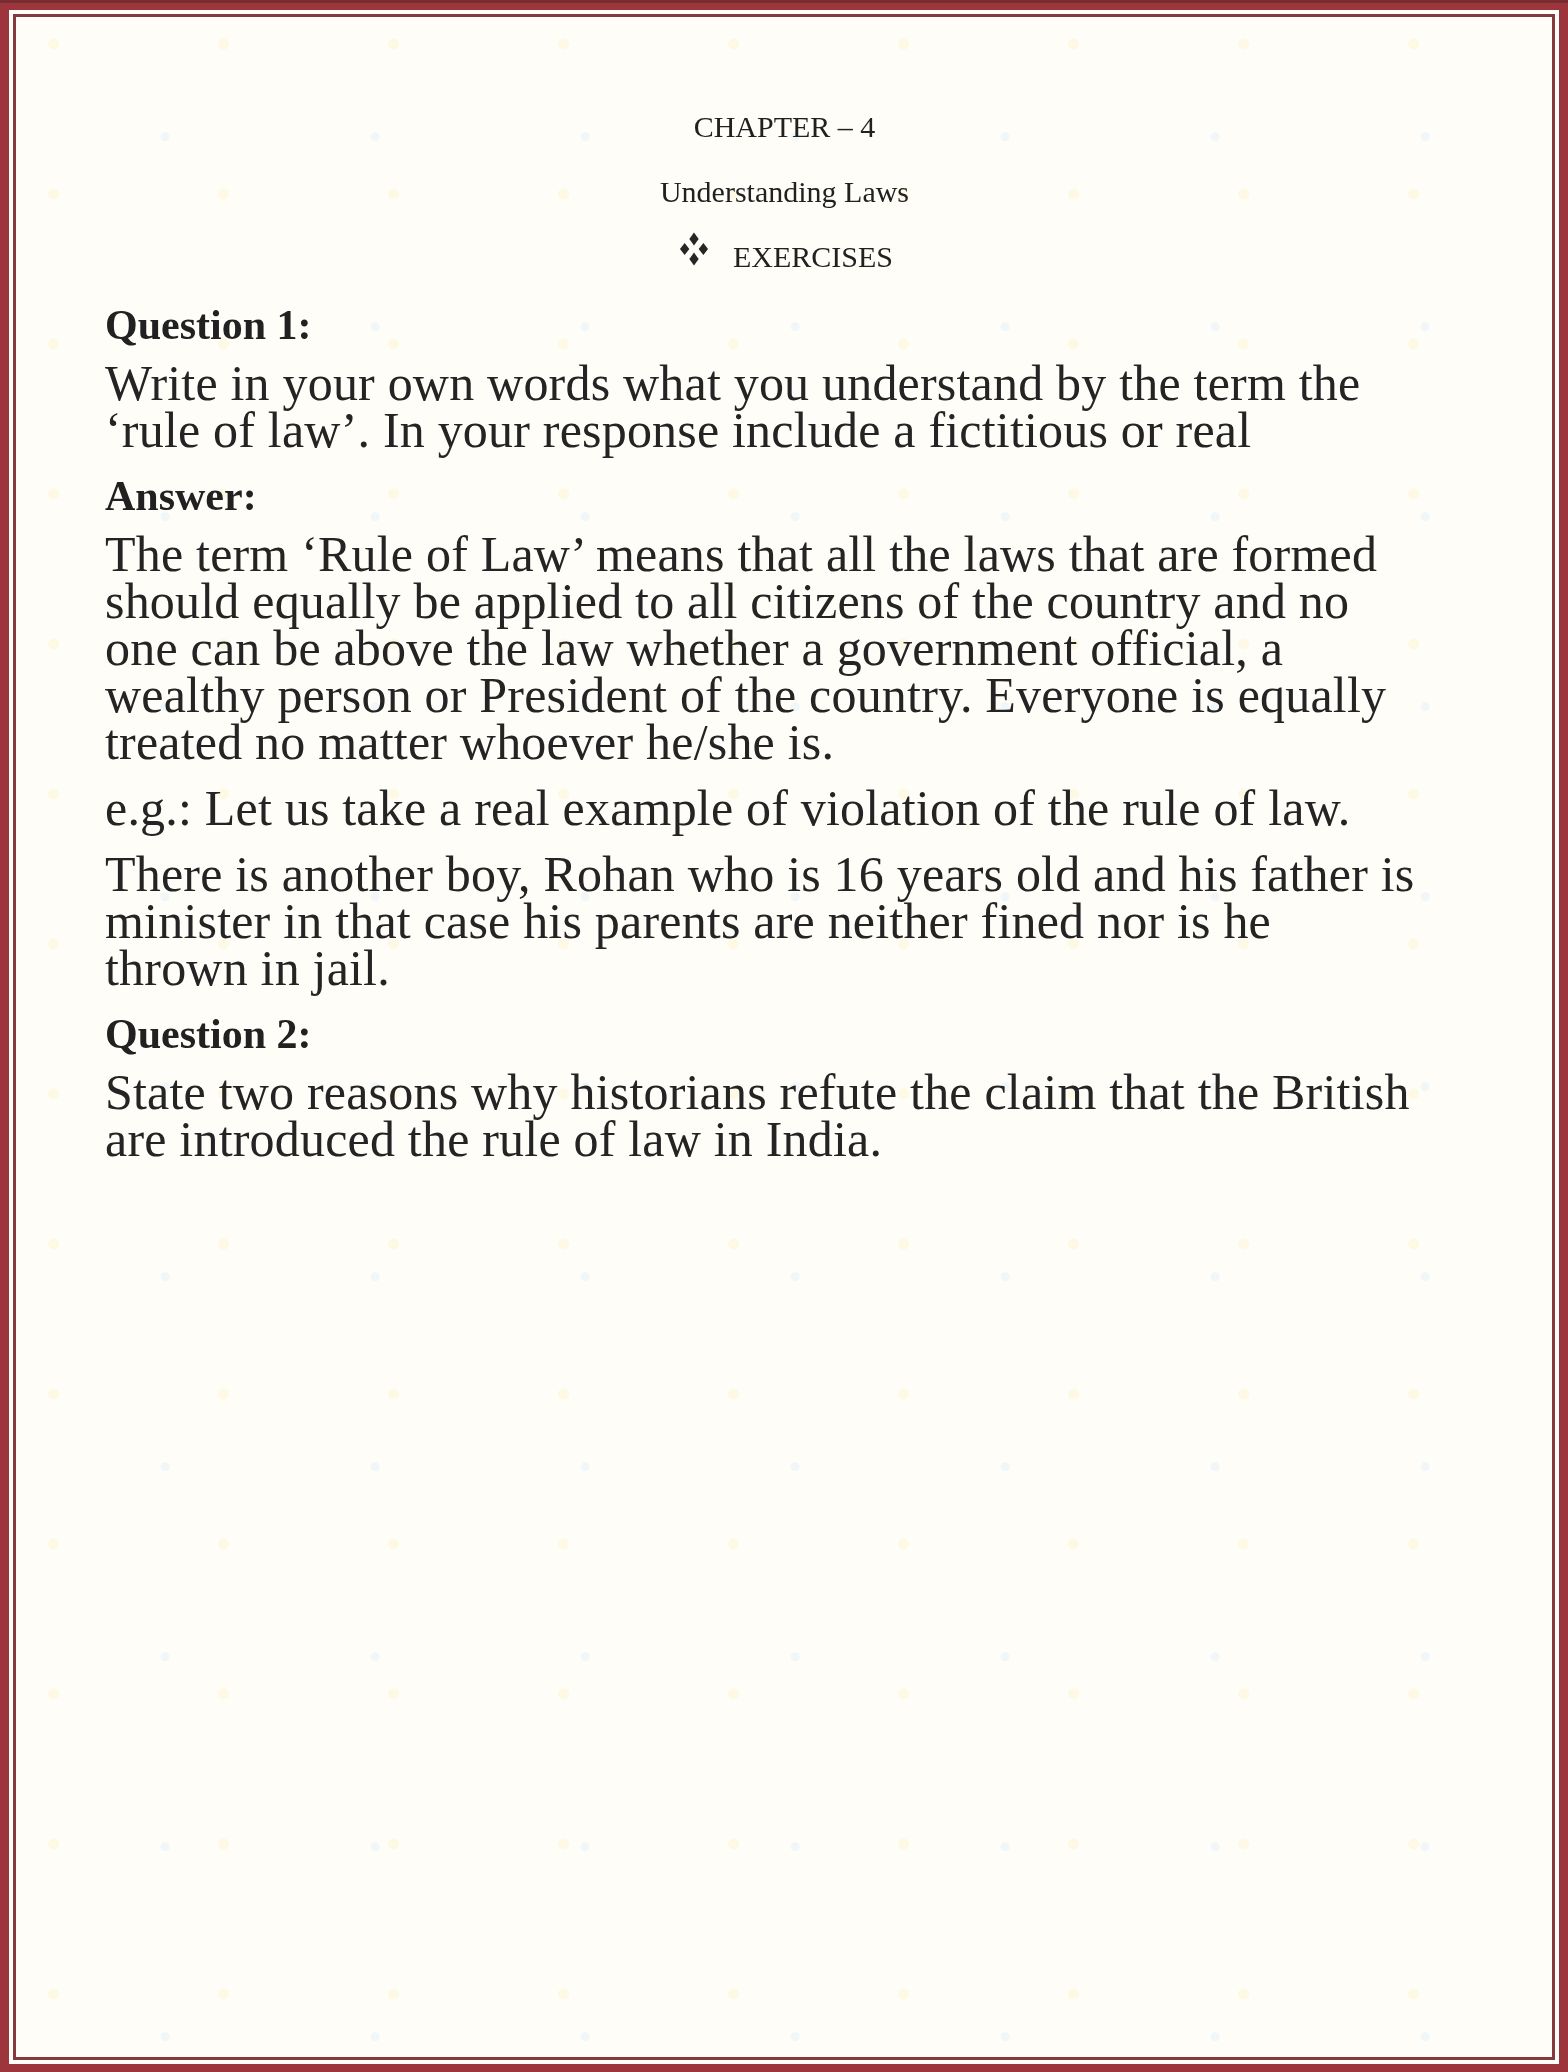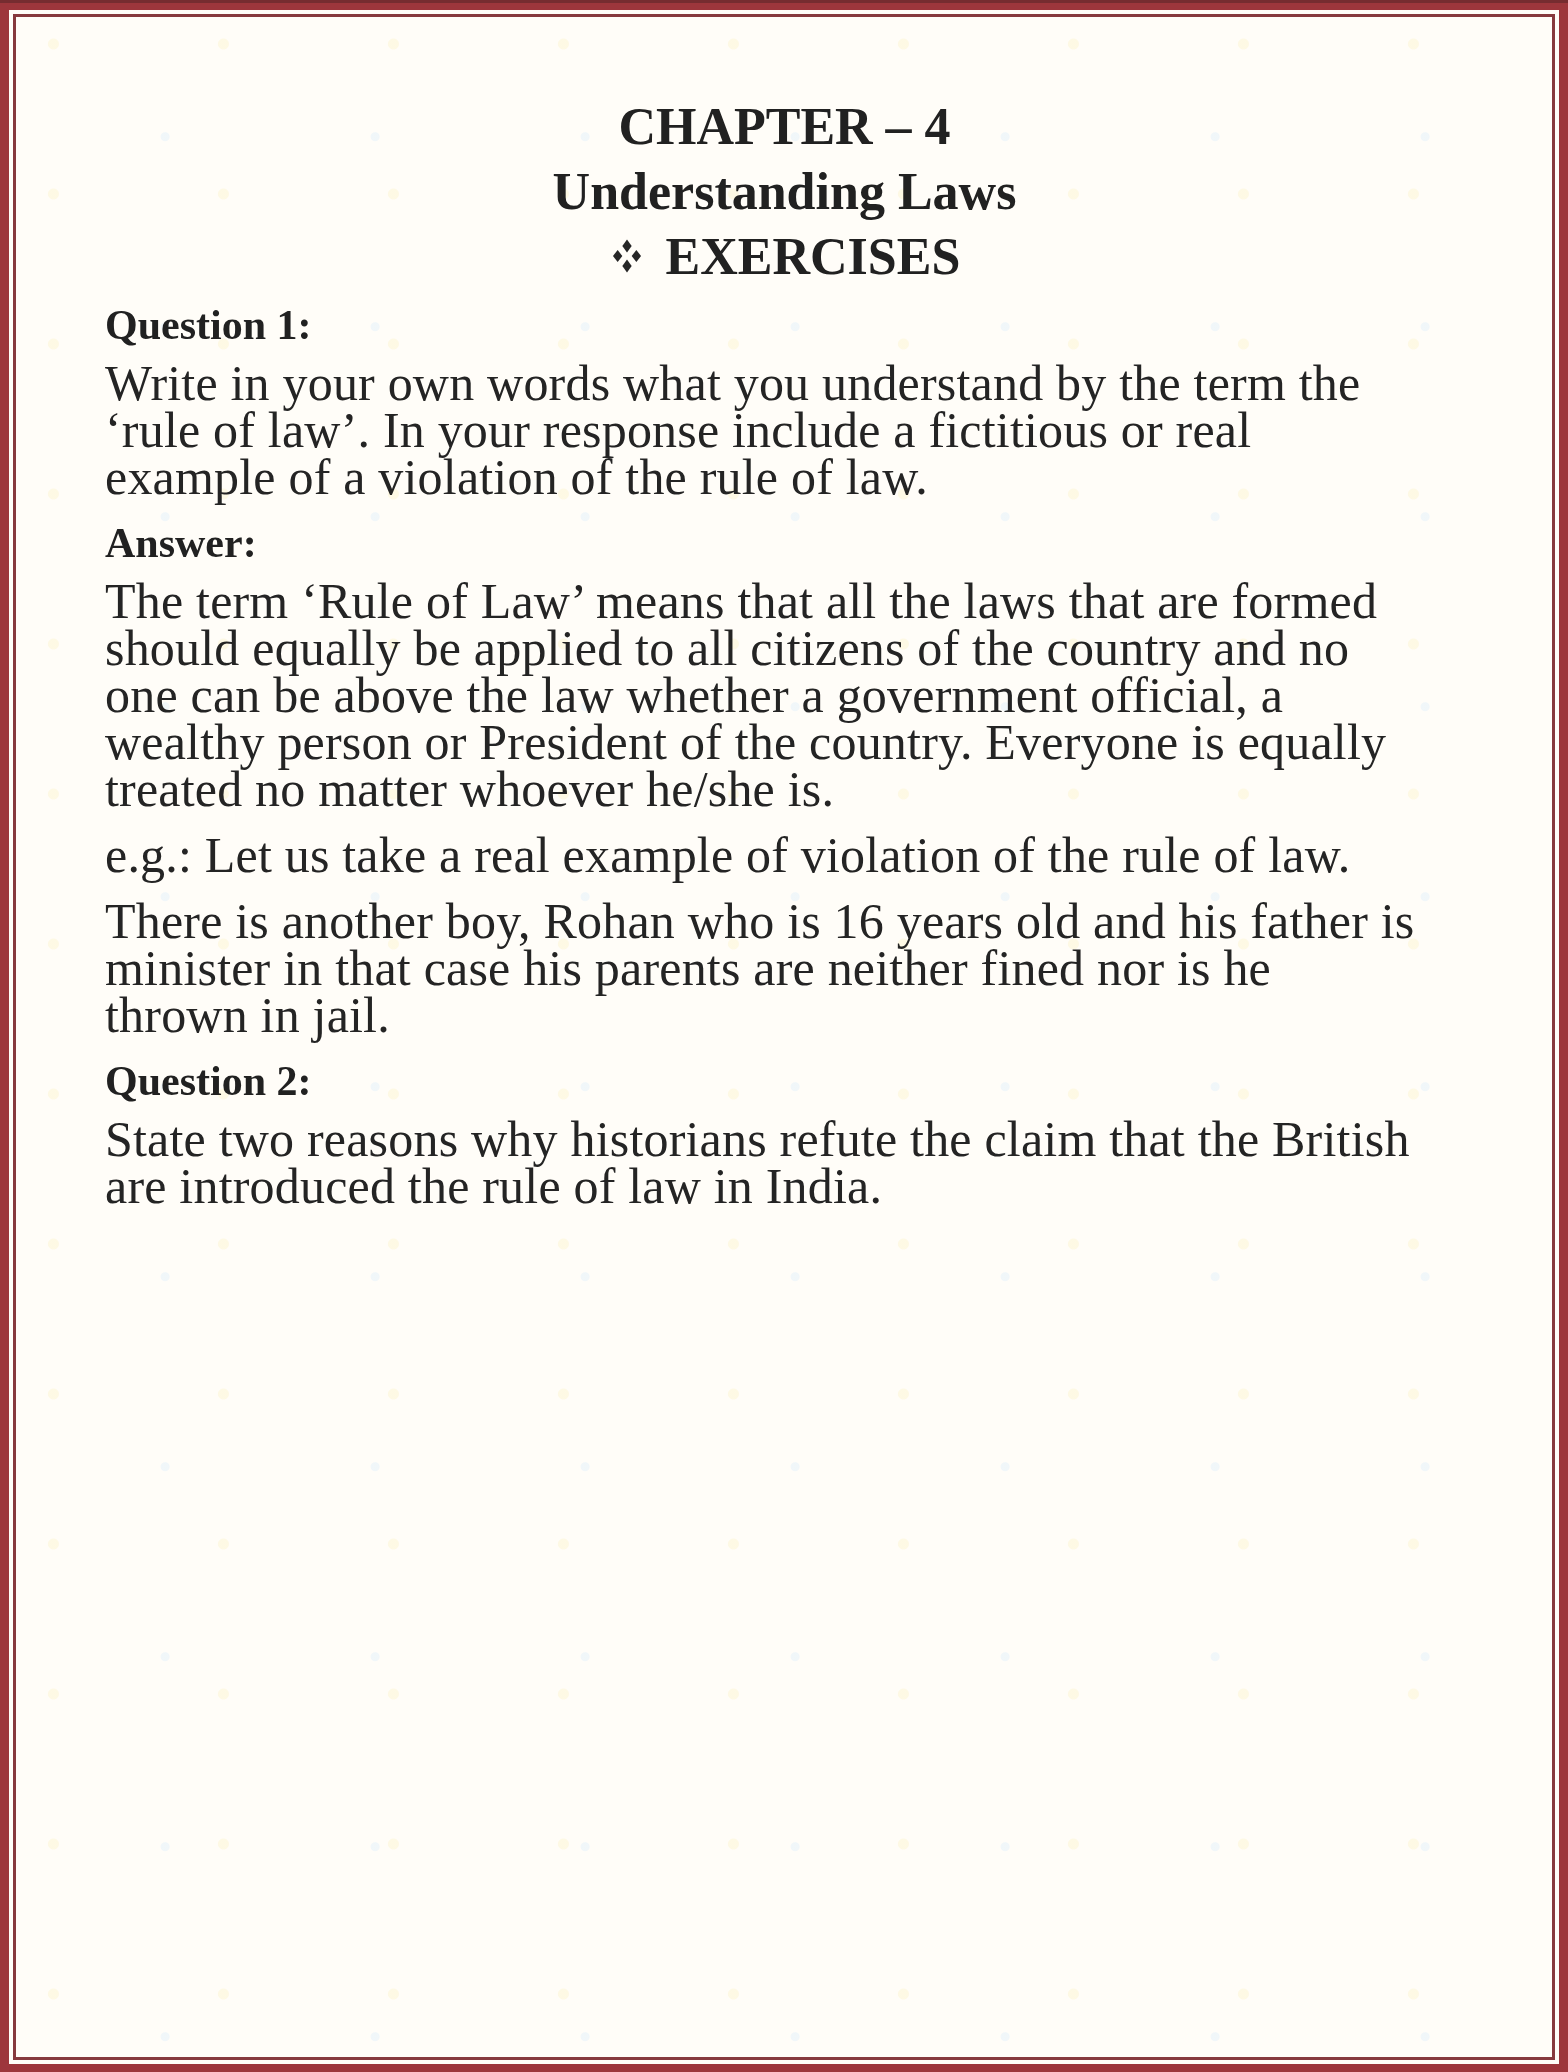--- a/index.html
+++ b/index.html
@@ -32,22 +32,22 @@
     background-color: #fffdf8;
     background-image:
       radial-gradient(circle at 22% 18%, rgba(252, 244, 205, 0.45) 0 5px, rgba(0,0,0,0) 6px),
       radial-gradient(circle at 71% 63%, rgba(214, 234, 252, 0.35) 0 4px, rgba(0,0,0,0) 5px);
     background-size: 170px 150px, 210px 190px;
     padding: 84px 88px 0 89px;
     overflow: hidden;
   }
   .title {
     text-align: center;
-    font-weight: bold;
-    font-size: 52px;
+    font-weight: normal;
+    font-size: 30px;
     line-height: 52px;
     margin: 0 0 13px 0;
     color: #212121;
   }
   .exercises-row {
     display: flex;
     align-items: flex-start;
     justify-content: center;
     gap: 21px;
   }
@@ -90,21 +90,20 @@
             </g>
           </svg>
         </span>
         <span>EXERCISES</span>
       </div>
 
       <div class="heading">Question 1:</div>
       <div class="para">
         <div class="line">Write in your own words what you understand by the term the</div>
         <div class="line">‘rule of law’. In your response include a fictitious or real</div>
-        <div class="line">example of a violation of the rule of law.</div>
       </div>
 
       <div class="heading">Answer:</div>
       <div class="para">
         <div class="line">The term ‘Rule of Law’ means that all the laws that are formed</div>
         <div class="line">should equally be applied to all citizens of the country and no</div>
         <div class="line">one can be above the law whether a government official, a</div>
         <div class="line">wealthy person or President of the country. Everyone is equally</div>
         <div class="line">treated no matter whoever he/she is.</div>
       </div>

